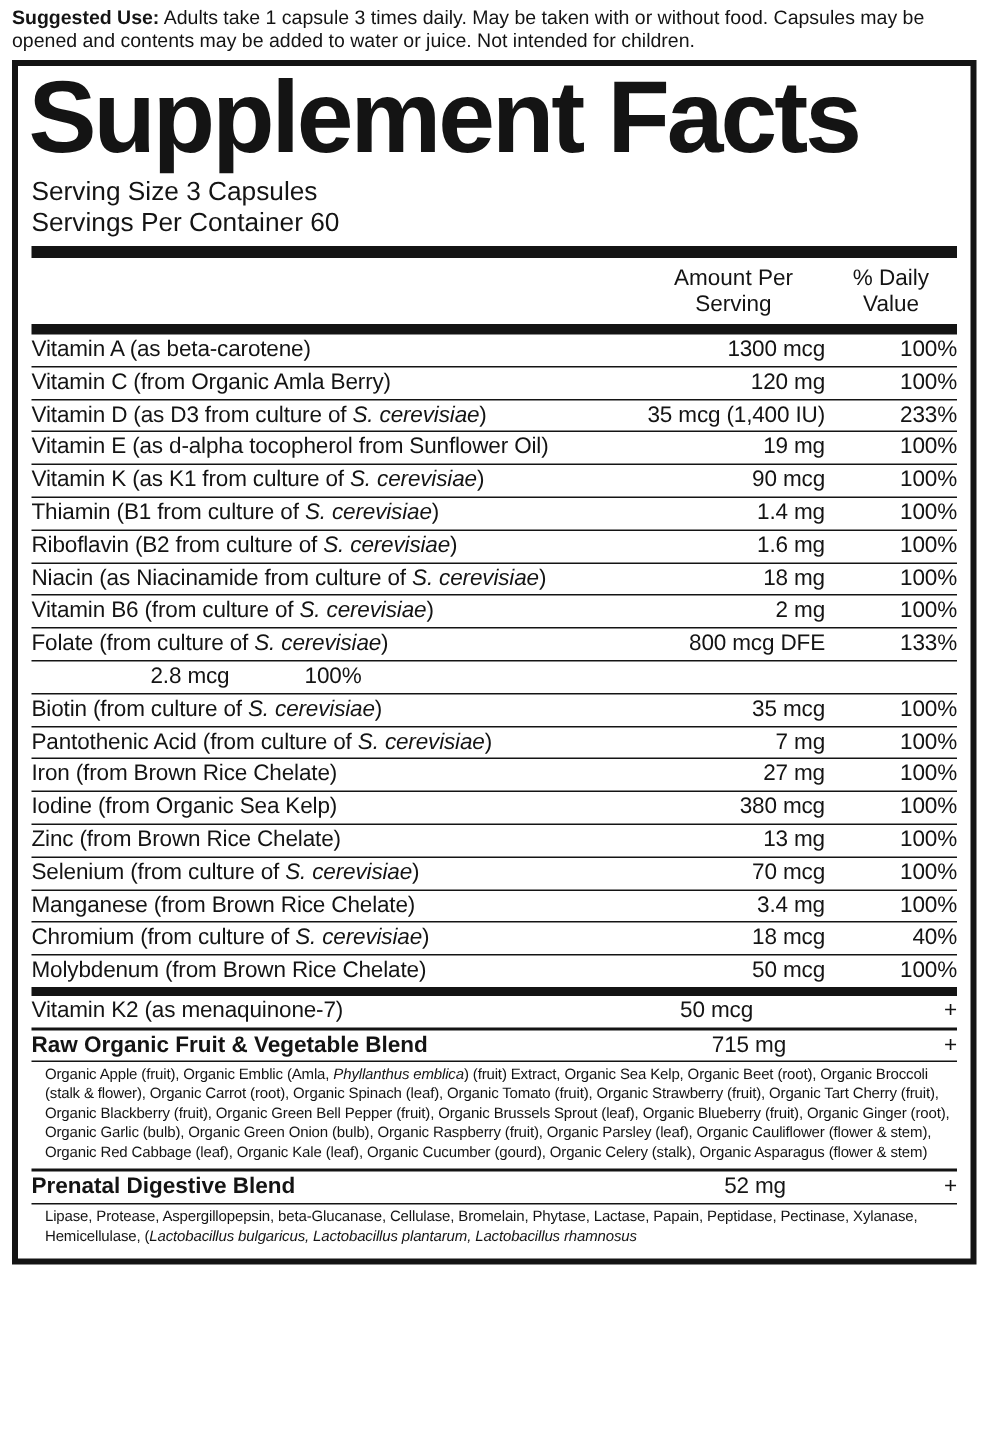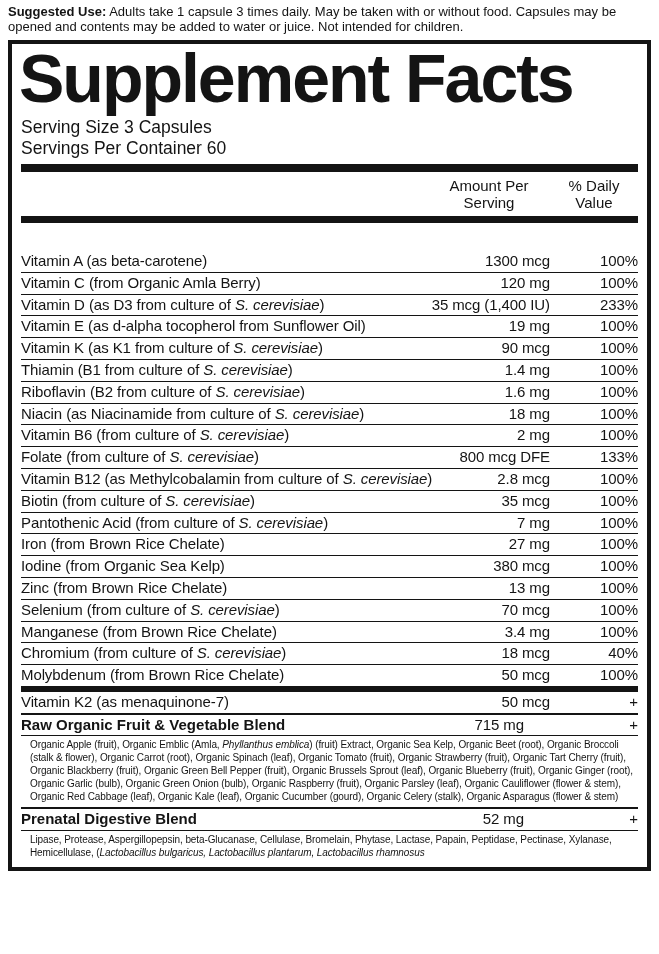--- a/index.html
+++ b/index.html
@@ -32,22 +32,22 @@
   .bar-md{height:6px;}
 
   .header-row{
     display:flex;justify-content:flex-end;
     font-weight:normal;font-size:15px;line-height:1.12;
     text-align:center;padding:6px 0 4px 0;
   }
   .h-amt{width:122px;}
   .h-dv{width:88px;}
 
-  .rows .row:first-child{border-top:none;margin-top:28px;}
-  .sec2 .row:first-child{border-top:none;}
+  .rows .row:first-child{border-top:none;}
+  .sec2 .row:first-child{border-top:none;gap:48px;}
   .row{
     display:flex;align-items:baseline;
     border-top:1.5px solid #141414;
     padding:2px 0;font-size:15px;line-height:1.12;letter-spacing:-.1px;
   }
   .cell-name{flex:1;white-space:nowrap;min-width:0;}
   .cell-amt{width:132px;text-align:right;white-space:nowrap;}
   .cell-dv{width:88px;text-align:right;}
   .row.bold-row .cell-name{font-weight:bold;letter-spacing:0;}
   .sec2 .row.bold-row{border-top-width:2px;gap:26px;}
@@ -126,21 +126,20 @@
           <div class="cell-name"><span>Vitamin B6 (from culture of </span><span class="it">S. cerevisiae</span><span>)</span></div>
           <div class="cell-amt">2 mg</div>
           <div class="cell-dv">100%</div>
         </div>
         <div class="row">
           <div class="cell-name"><span>Folate (from culture of </span><span class="it">S. cerevisiae</span><span>)</span></div>
           <div class="cell-amt">800 mcg DFE</div>
           <div class="cell-dv">133%</div>
         </div>
         <div class="row">
-          <div class="cell-name"><span>Vitamin B12 (as Methylcobalamin from culture of </span><span class="it">S. cerevisiae</span><span>)</span></div>
           <div class="cell-amt">2.8 mcg</div>
           <div class="cell-dv">100%</div>
         </div>
         <div class="row">
           <div class="cell-name"><span>Biotin (from culture of </span><span class="it">S. cerevisiae</span><span>)</span></div>
           <div class="cell-amt">35 mcg</div>
           <div class="cell-dv">100%</div>
         </div>
         <div class="row">
           <div class="cell-name"><span>Pantothenic Acid (from culture of </span><span class="it">S. cerevisiae</span><span>)</span></div>

